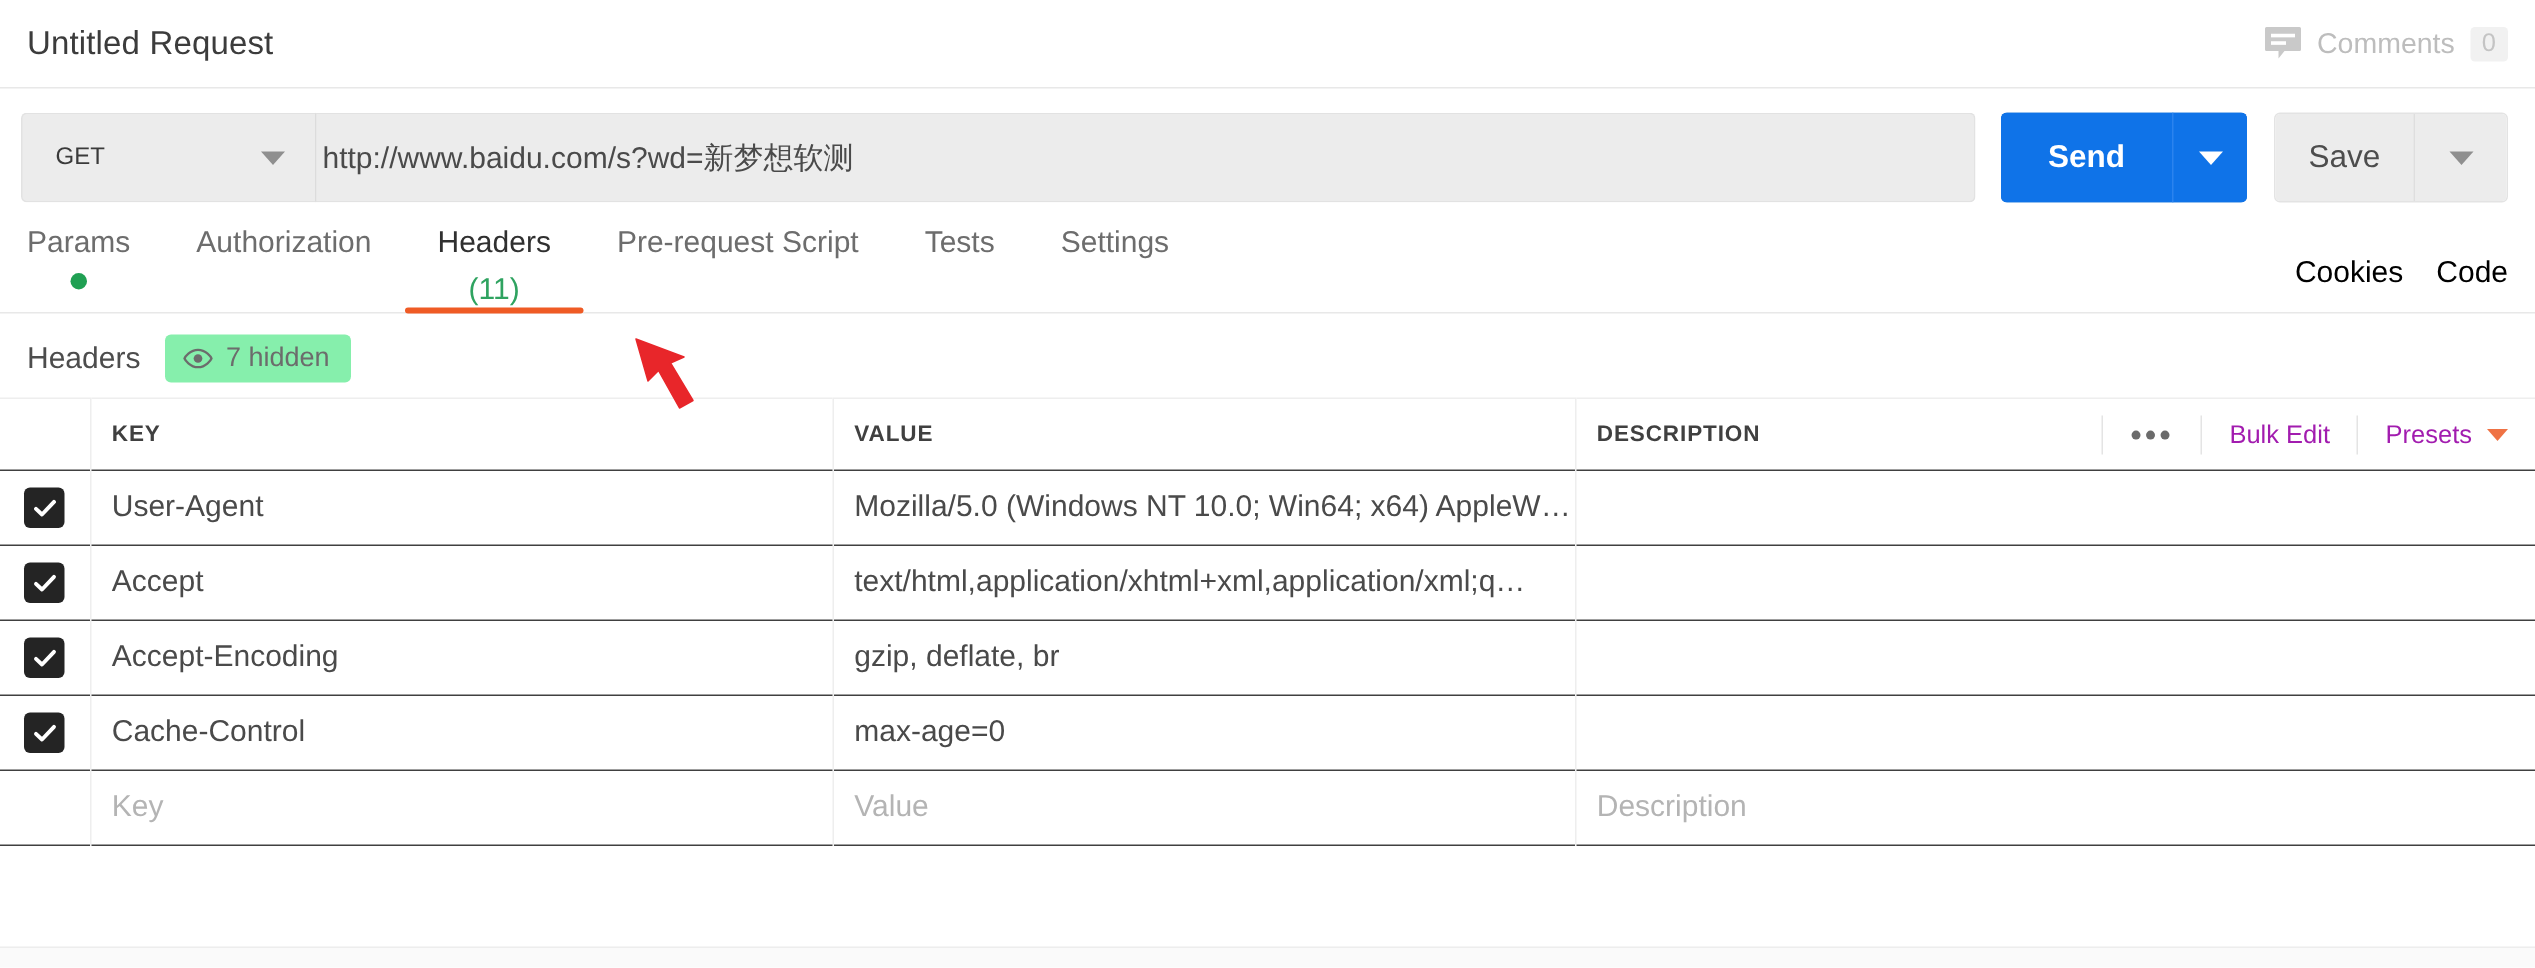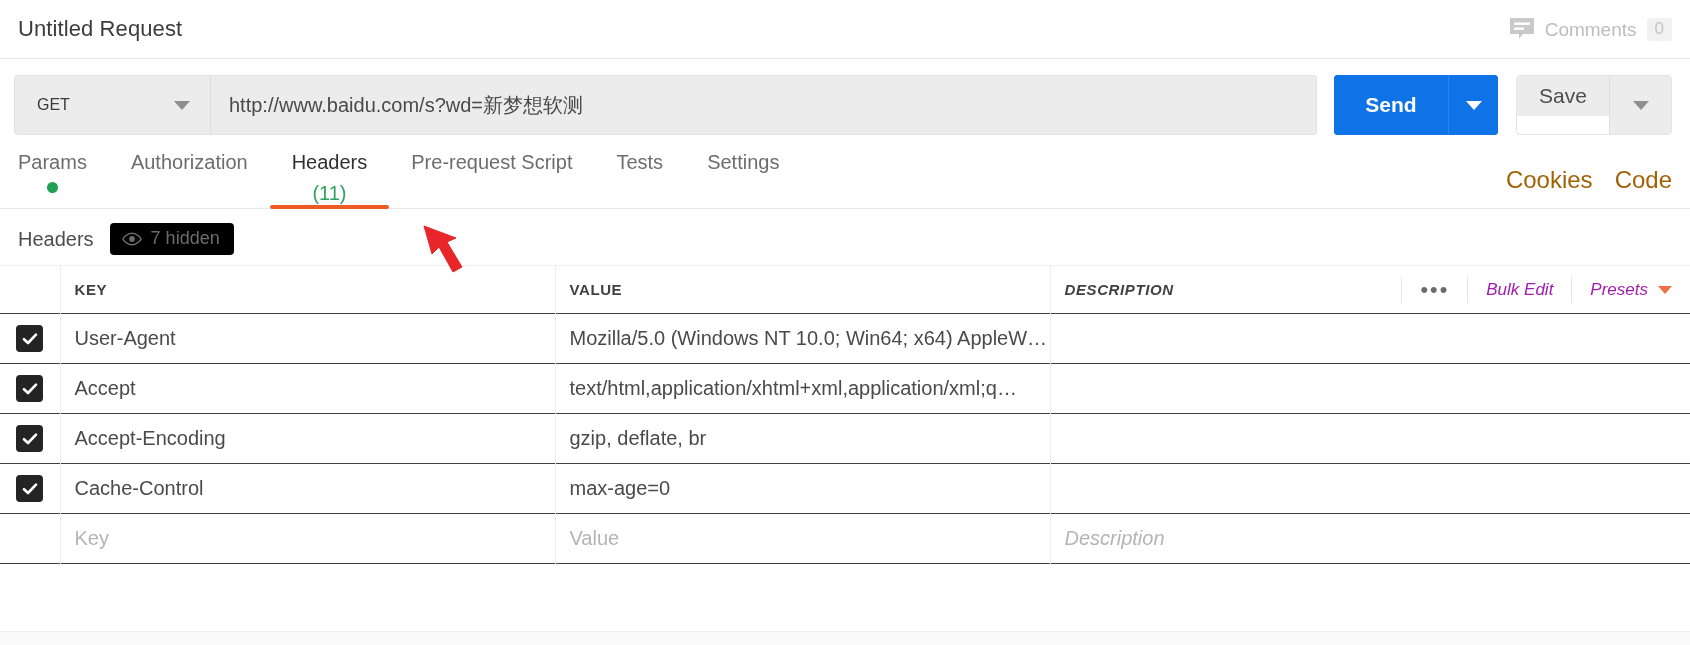--- a/index.html
+++ b/index.html
@@ -61,21 +61,21 @@
     border-left: 8px solid transparent;
     border-right: 8px solid transparent;
     border-top: 9px solid #8f8f8f;
   }
   .url-input {
     flex: 1; height: 60px;
     background: #ececec;
     border: 1px solid #e2e2e2;
     border-left: 1px solid #dcdcdc;
     border-radius: 0 4px 4px 0;
-    padding: 0 18px;
+    padding: 0 4px;
     font-size: 20px;
     color: #4a4a4a;
     font-family: "Liberation Sans", "DejaVu Sans", sans-serif;
     outline: none;
   }
   .send-group {
     display: flex; margin-left: 17px;
     border-radius: 4px; overflow: hidden;
     box-shadow: 0 0 0 1px #0a64cc inset;
   }
@@ -101,21 +101,21 @@
     border-right: 8px solid transparent;
     border-top: 9px solid #ffffff;
   }
   .save-group {
     display: flex; margin-left: 18px;
     border-radius: 4px; overflow: hidden;
     border: 1px solid #e3e3e3;
   }
   .save-btn {
     background: #ececec; color: #4d4d4d;
-    border: none; width: 92px; height: 40px;
+    border: none; width: 92px; height: 58px;
     font-size: 21px; cursor: pointer;
     font-family: "Liberation Sans", "DejaVu Sans", sans-serif;
   }
   .save-caret {
     background: #ececec; width: 62px; height: 58px;
     display: flex; align-items: center; justify-content: center;
     border-left: 1px solid #dedede;
     cursor: pointer;
   }
 
@@ -149,46 +149,46 @@
   .dot-green {
     width: 11px; height: 11px; border-radius: 50%;
     background: #20a053; display: inline-block;
   }
   .tab-count { color: #2fa360; font-size: 20px; }
   .tabs-right {
     margin-left: auto; display: flex; align-items: center;
     gap: 22px; padding-bottom: 14px;
   }
   .link-orange {
-    font-size: 24px; color: #a16207; cursor: pointer;
+    font-size: 20px; color: #000000; cursor: pointer;
   }
 
   
   .headers-bar {
     display: flex; align-items: center;
     gap: 16px; padding: 14px 18px 10px 18px;
   }
   .headers-title { font-size: 20px; color: #4d4d4d; }
   .hidden-pill {
     display: flex; align-items: center; gap: 9px;
-    background: #000000; border-radius: 4px;
+    background: #86efac; border-radius: 4px;
     padding: 5px 14px 6px 12px;
     cursor: pointer;
   }
   .eye-icon { width: 20px; height: 14px; display: block; }
   .hidden-text { font-size: 18px; color: #6c6c6c; }
 
   
   .tbl { width: 100%; border-collapse: collapse; table-layout: fixed; }
   .tbl tr { border-bottom: 1px solid #404040; }
   .tbl thead tr { border-top: 1px solid #eeeeee; }
   .col-check { width: 60px; }
   .col-key   { width: 495px; }
   .col-val   { width: 495px; }
-  .col-desc  { width: 640px; font-style: italic; }
+  .col-desc  { width: 640px; }
   .tbl th, .tbl td {
     text-align: left;
     border-right: 1px solid #eeeeee;
     padding: 0 14px;
     vertical-align: middle;
     overflow: hidden;
     white-space: nowrap;
   }
   .tbl th.col-check, .tbl td.col-check { border-right: 1px solid #eeeeee; padding: 0; }
   .tbl th {

